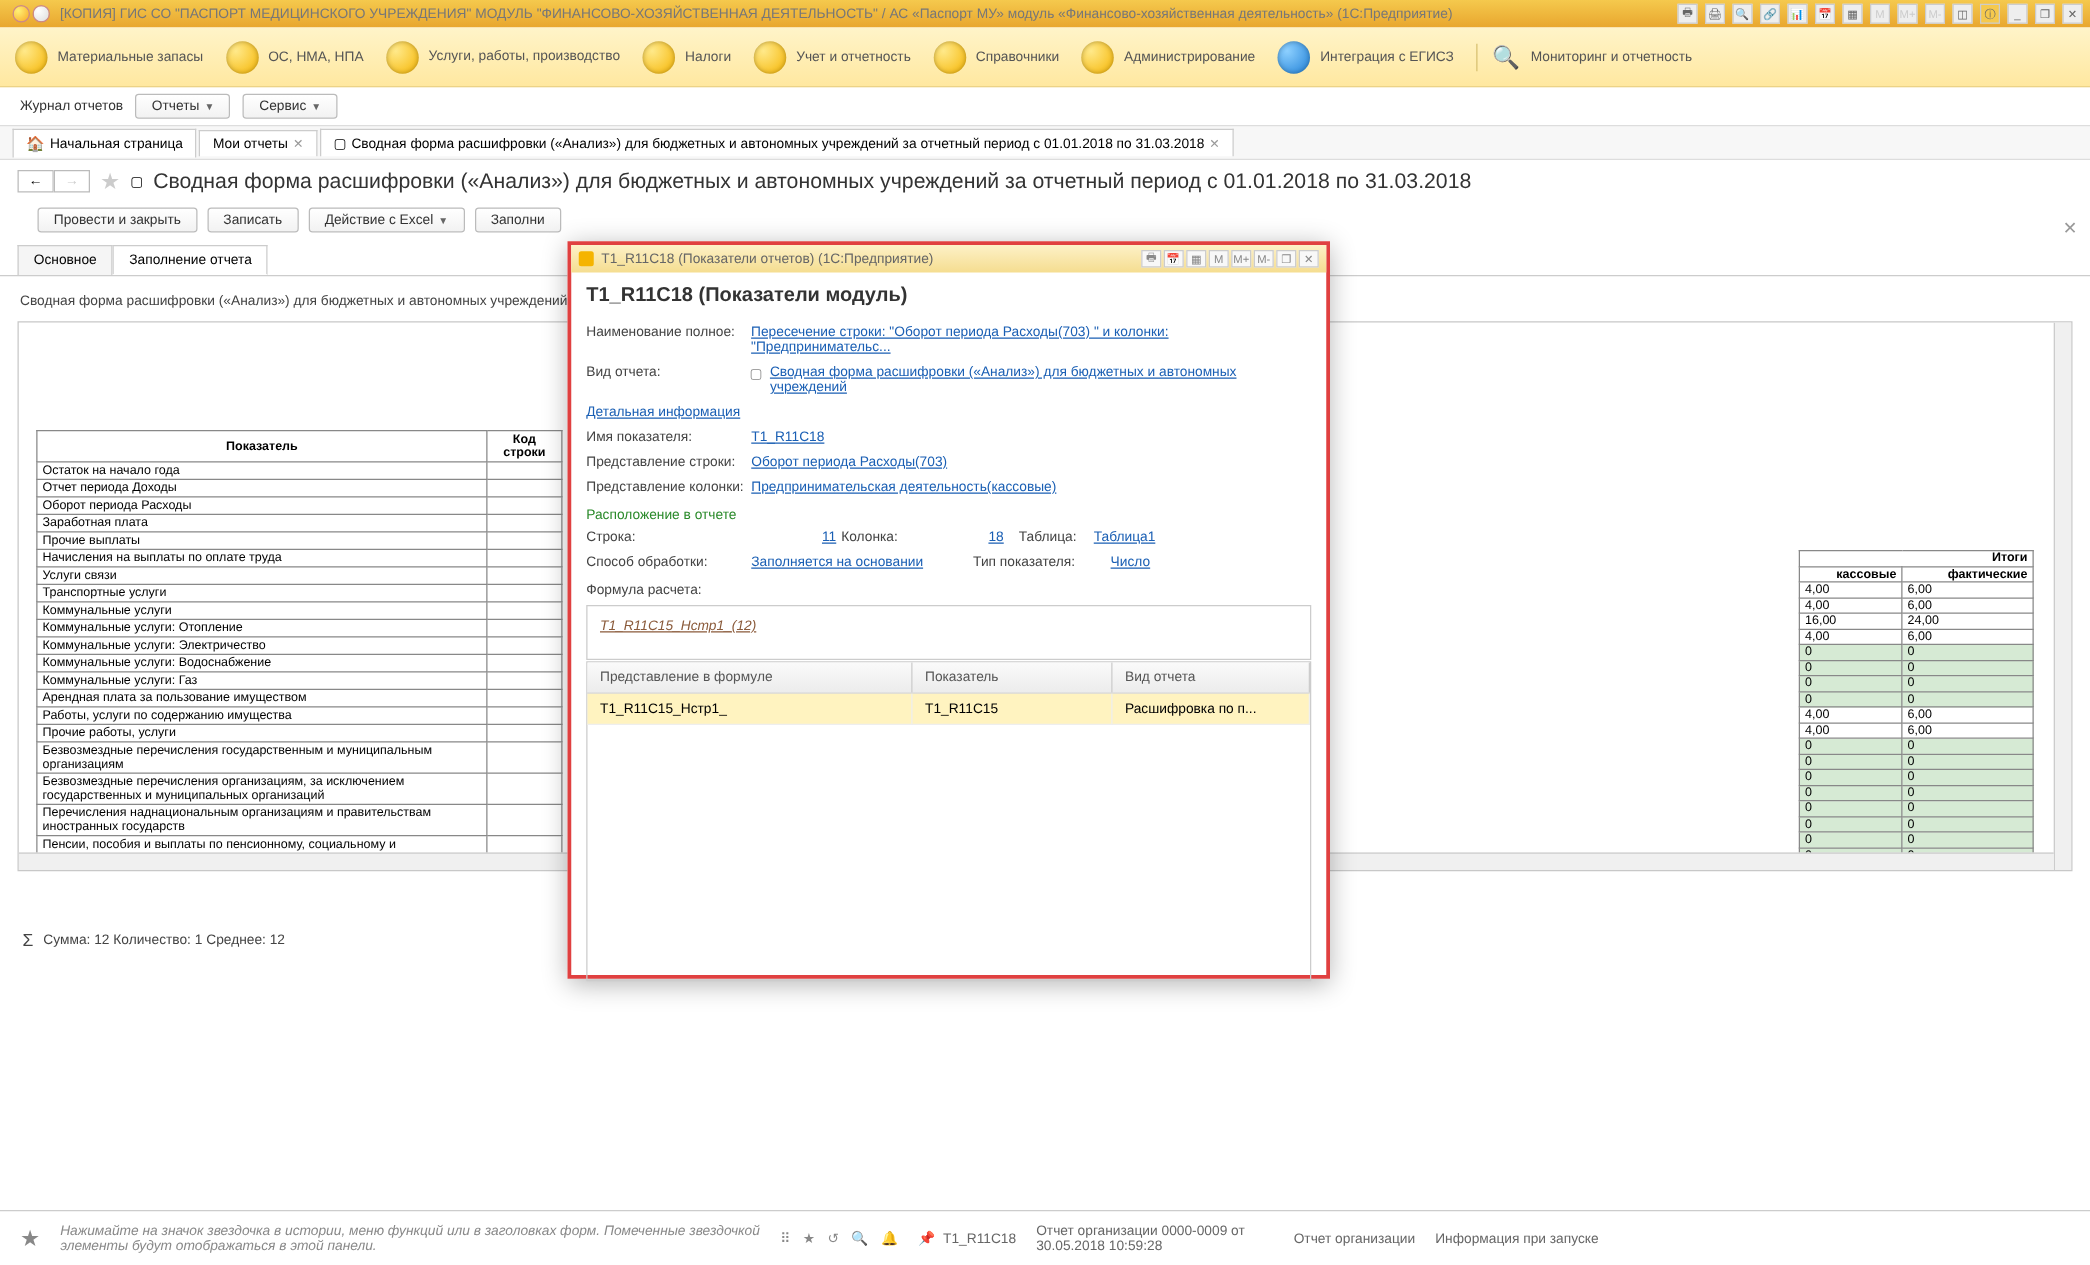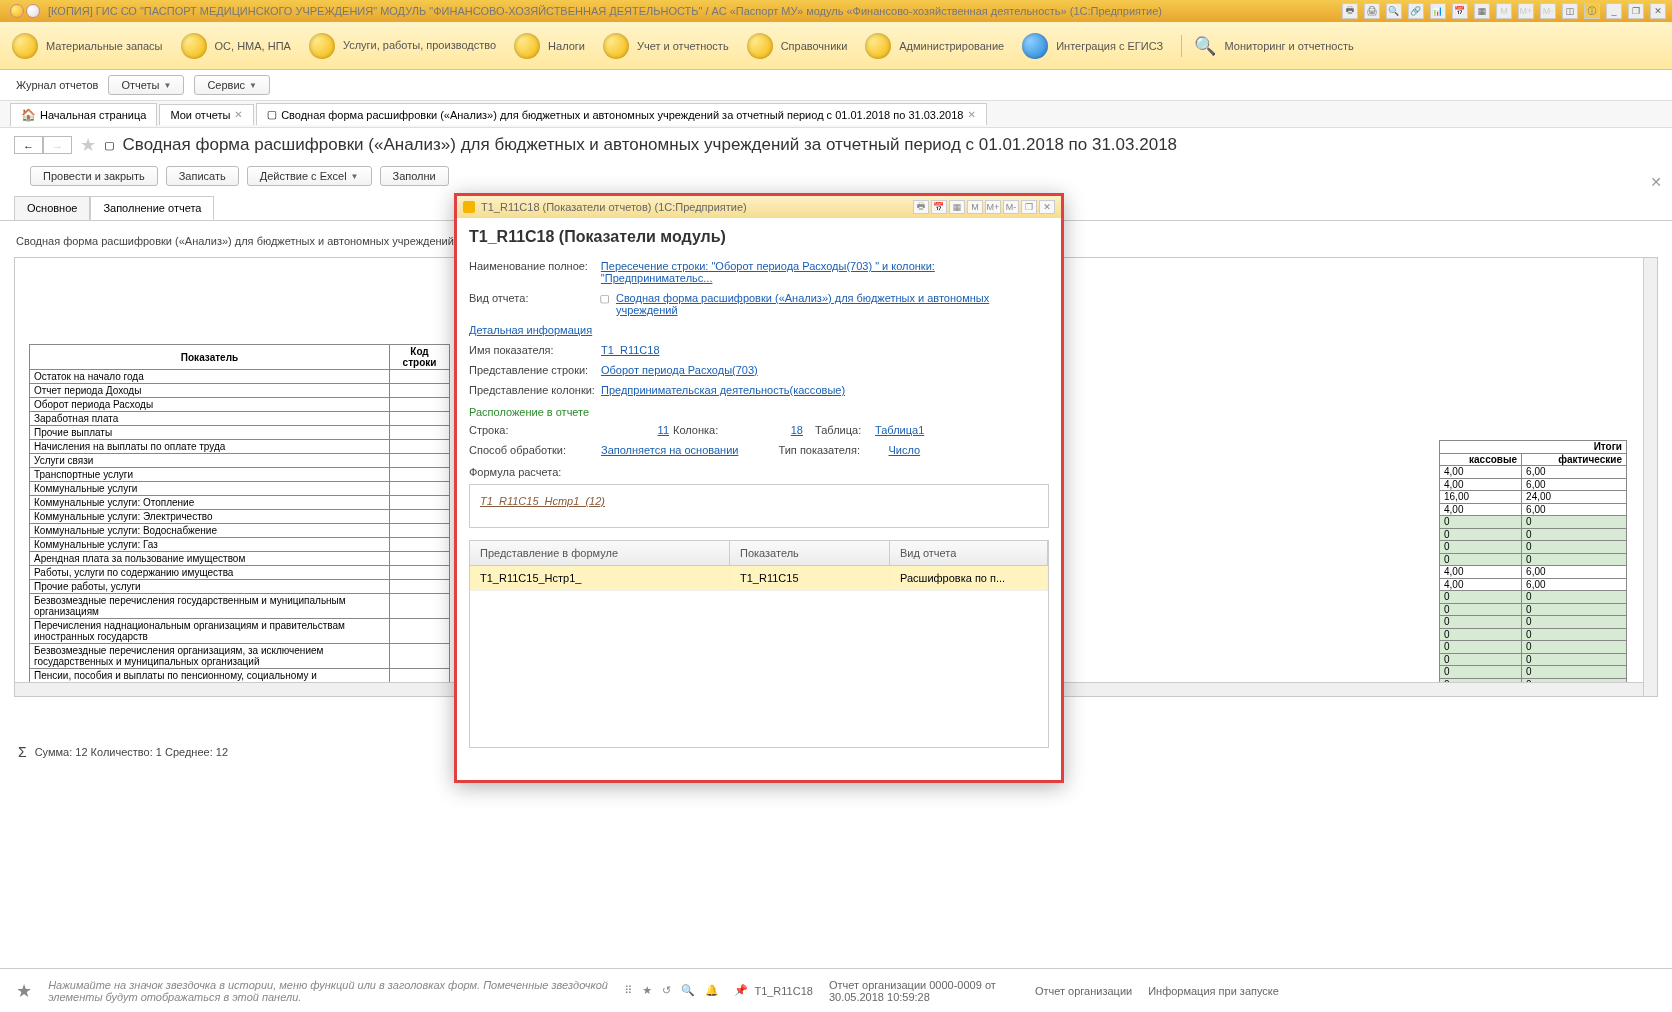--- a/index.html
+++ b/index.html
@@ -59,21 +59,21 @@
 .modal-title .mtools span{width:16px;height:14px;border:1px solid #ccc;background:#f8f8f8;font-size:9px;display:flex;align-items:center;justify-content:center;color:#888;cursor:pointer}
 .modal-body{padding:10px 12px}
 .modal-h1{font-size:16px;font-weight:bold;color:#333;margin-bottom:14px}
 .mrow{display:flex;margin-bottom:8px;align-items:flex-start}
 .mlabel{width:132px;color:#444}
 .mlink{color:#1a5fb4;text-decoration:underline;cursor:pointer}
 .mlink.dotted{border-bottom:1px dashed #1a5fb4;text-decoration:none}
 .msection{color:#2a8a2a;margin:10px 0 6px}
 .mformula{border:1px solid #ccc;padding:10px;margin-top:4px;height:44px}
 .mformula a{color:#8a5a3a;font-style:italic;text-decoration:underline}
-.mgrid{border:1px solid #ccc;margin-top:12px;height:208px}
+.mgrid{border:1px solid #ccc;margin-top:1px;height:256px}
 .mgrid-head{display:flex;background:linear-gradient(#fafafa,#ececec);border-bottom:1px solid #ccc}
 .mgrid-head div{padding:6px 10px;border-right:1px solid #ccc;color:#555}
 .mgrid-row{display:flex;background:#fff3c0}
 .mgrid-row div{padding:6px 10px;border-right:1px solid #eee;border-bottom:1px solid #eee}
 .close-x{position:absolute;right:10px;top:174px;color:#999;font-size:14px;cursor:pointer}
 </style>
 </head>
 <body>
 
 <div class="title-bar">
@@ -270,25 +270,25 @@
           </tr>
           <tr>
             <td>Прочие работы, услуги</td>
             <td></td>
           </tr>
           <tr>
             <td>Безвозмездные перечисления государственным и муниципальным организациям</td>
             <td></td>
           </tr>
           <tr>
+            <td>Безвозмездные перечисления организациям, за исключением государственных и муниципальных организаций</td>
+            <td></td>
+          </tr>
+          <tr>
             <td>Перечисления наднациональным организациям и правительствам иностранных государств</td>
-            <td></td>
-          </tr>
-          <tr>
-            <td>Безвозмездные перечисления организациям, за исключением государственных и муниципальных организаций</td>
             <td></td>
           </tr>
           <tr>
             <td>Пенсии, пособия и выплаты по пенсионному, социальному и медицинскому страхованию населения</td>
             <td></td>
           </tr>
           <tr>
             <td>Пособия по социальной помощи населению</td>
             <td></td>
           </tr>

